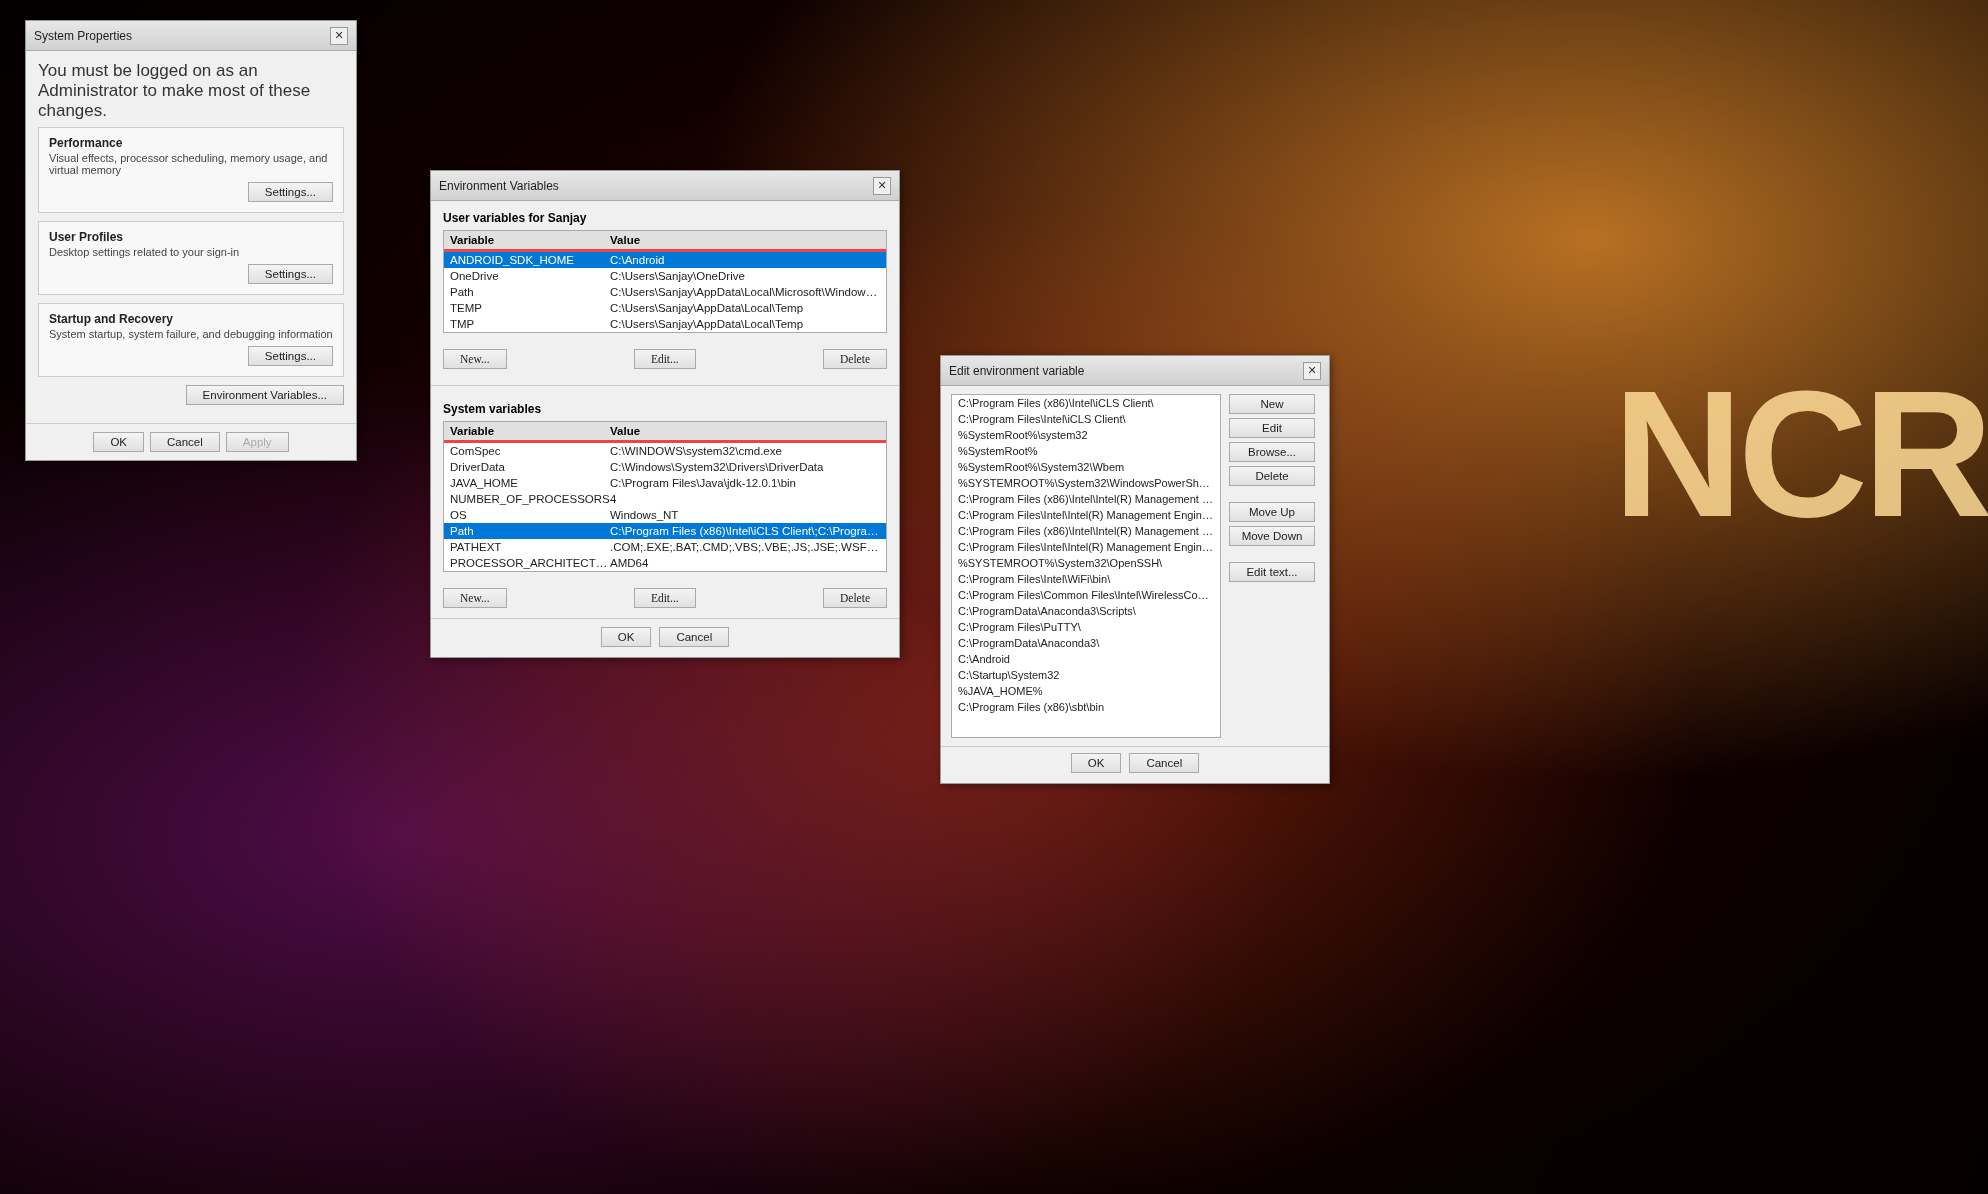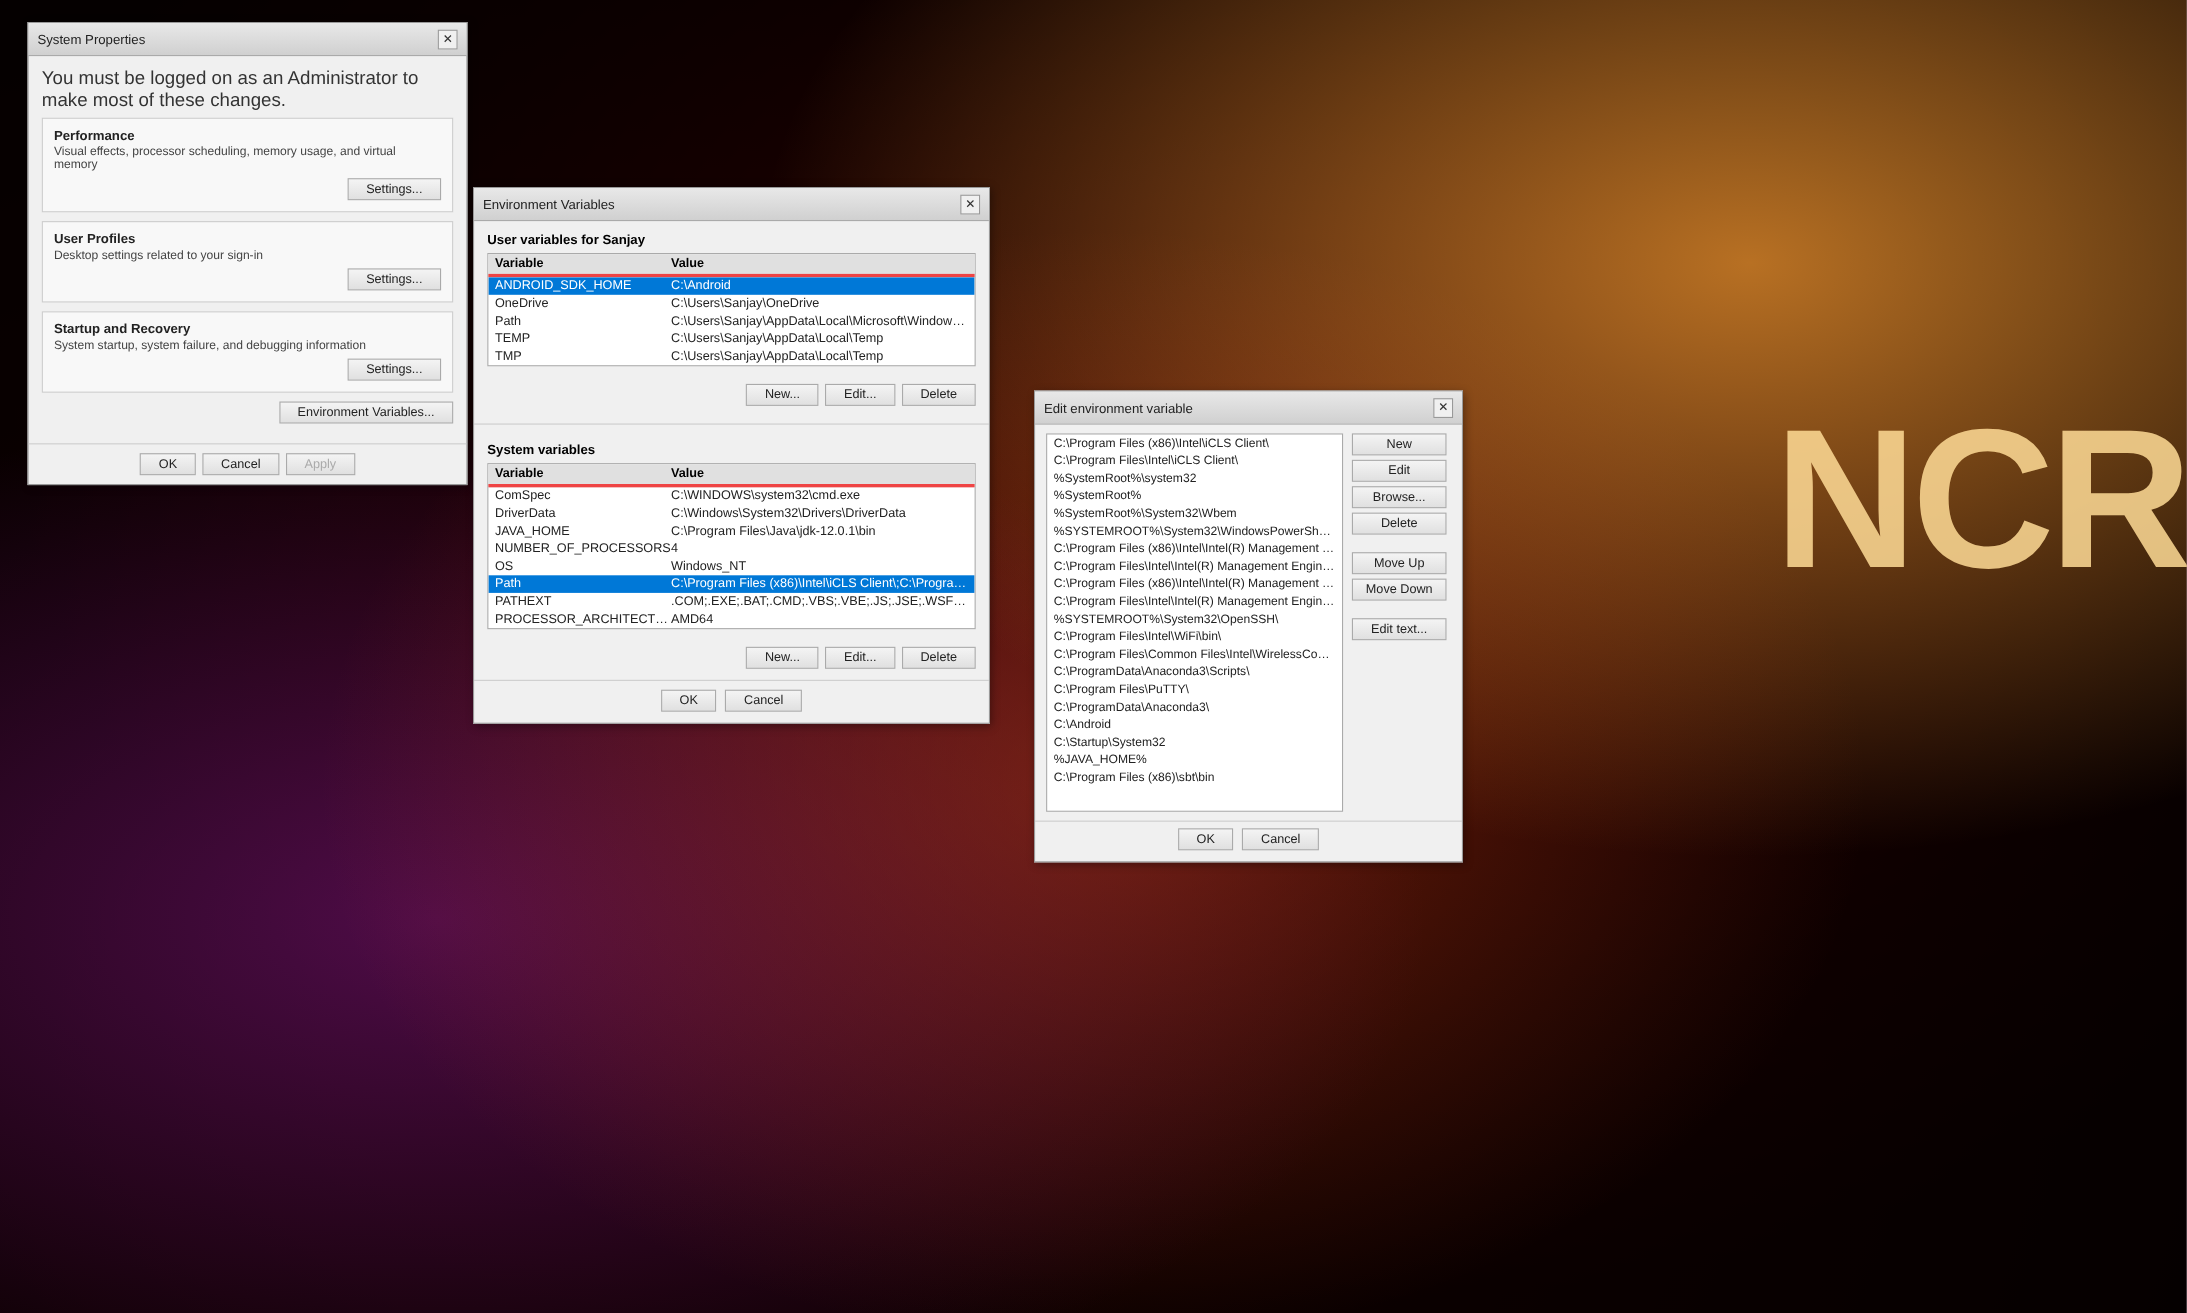--- a/index.html
+++ b/index.html
@@ -78,21 +78,21 @@
       justify-content: center;
       font-size: 11px;
       cursor: pointer;
       color: #333;
     }
 
     
     .sys-props {
       left: 25px;
       top: 20px;
-      width: 400px;
+      width: 332px;
     }
 
     .tabs-bar {
       display: flex;
       background: #f0f0f0;
       border-bottom: 1px solid #aaa;
       padding-top: 4px;
     }
 
     .tab {
@@ -216,23 +216,24 @@
       overflow-y: auto;
     }
 
     .scrollable-table-lg {
       max-height: 130px;
       overflow-y: auto;
     }
 
     .btn-row {
       display: flex;
-      justify-content: flex-end;
+      justify-content: space-between;
       gap: 6px;
       margin-top: 16px;
+      font-family: Liberation Serif, serif;
     }
 
     .env-bottom-buttons {
       display: flex;
       justify-content: center;
       gap: 8px;
       padding: 8px 12px 10px 12px;
       border-top: 1px solid #ccc;
     }
 

